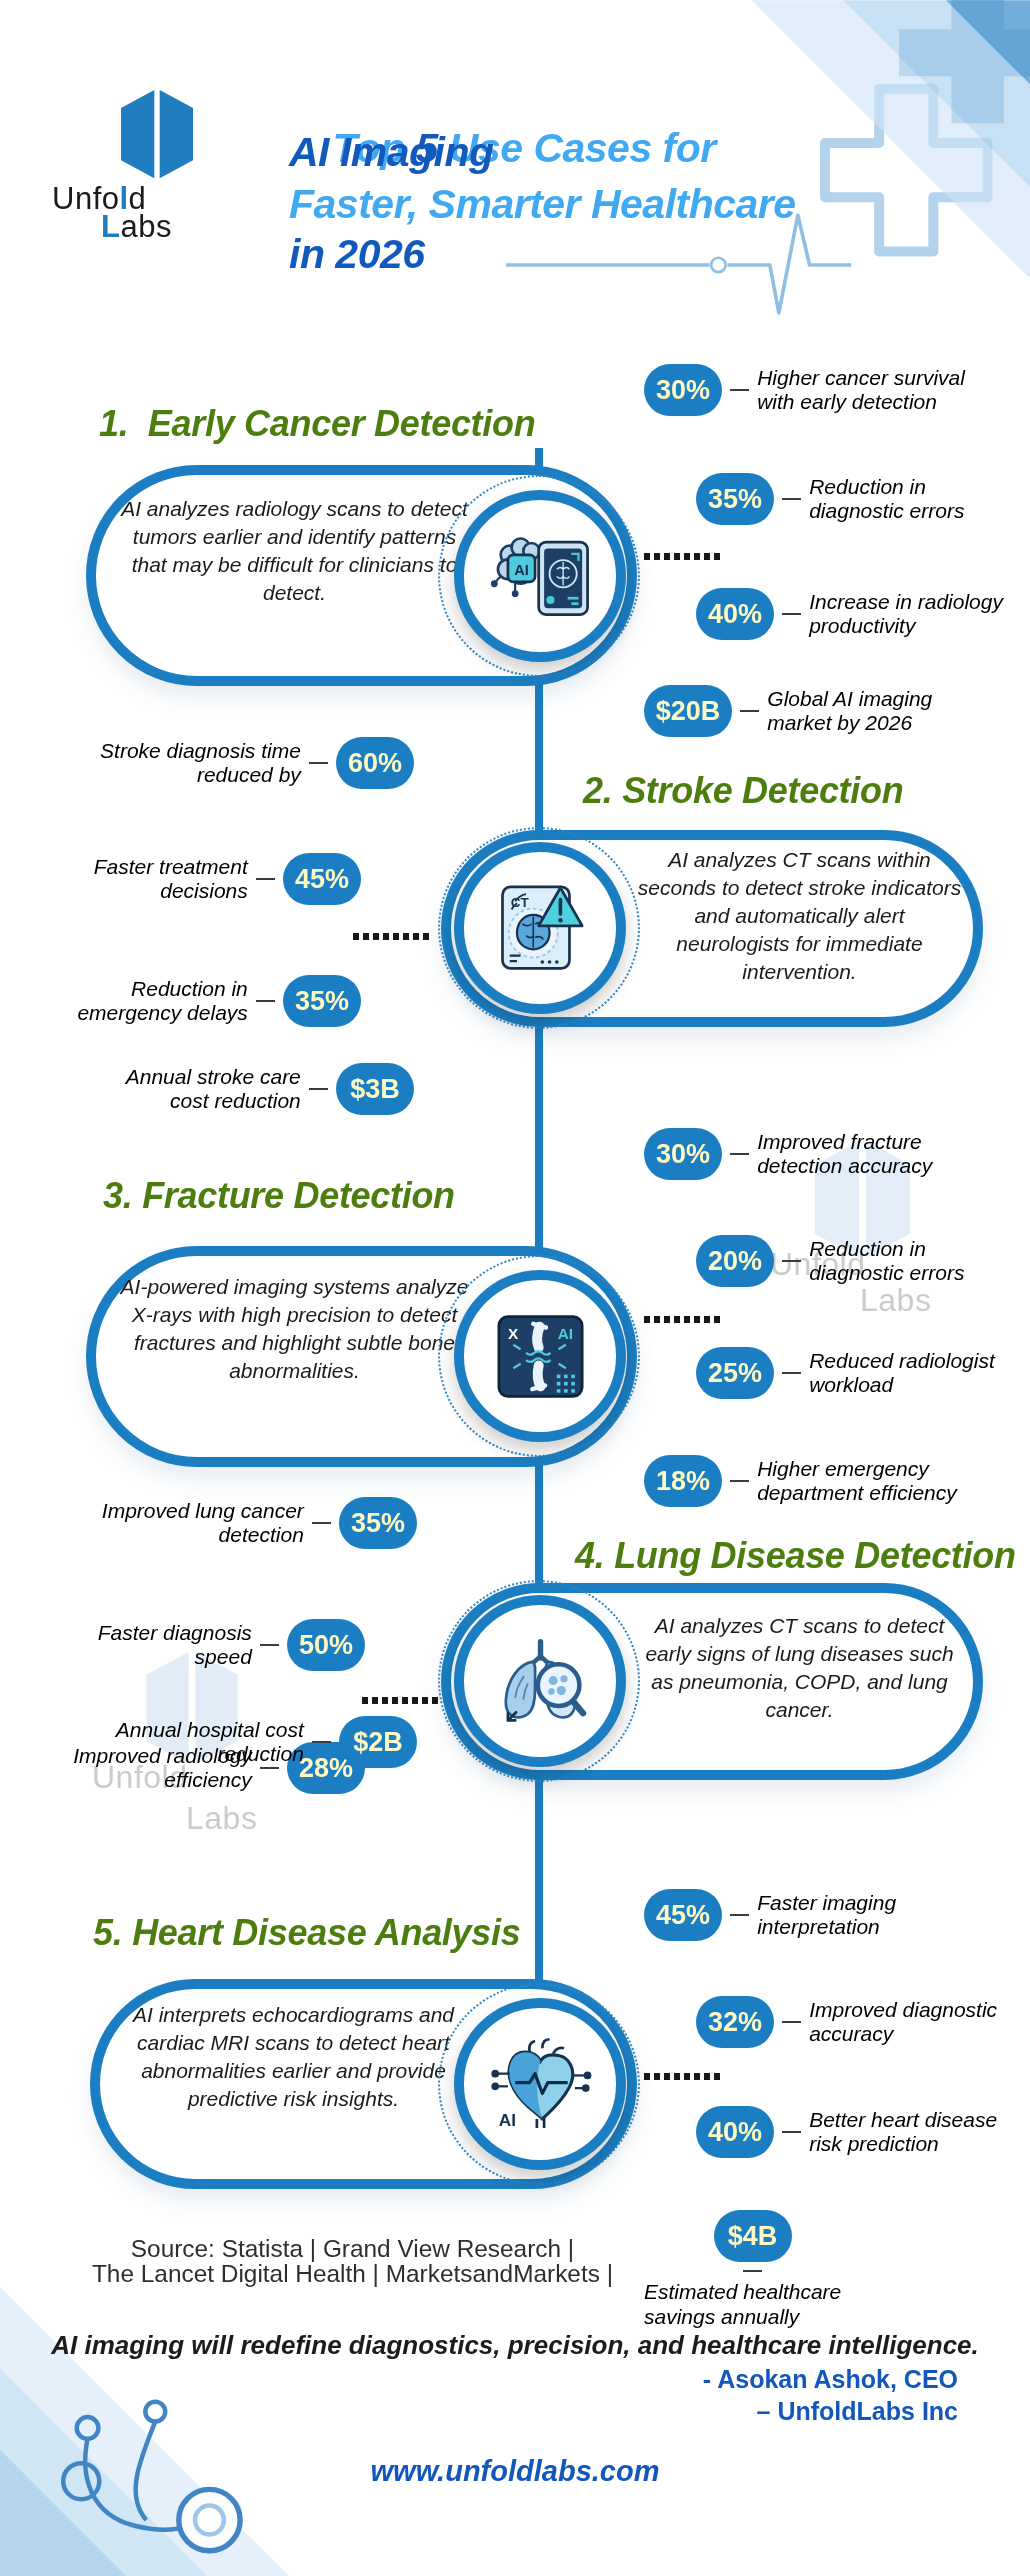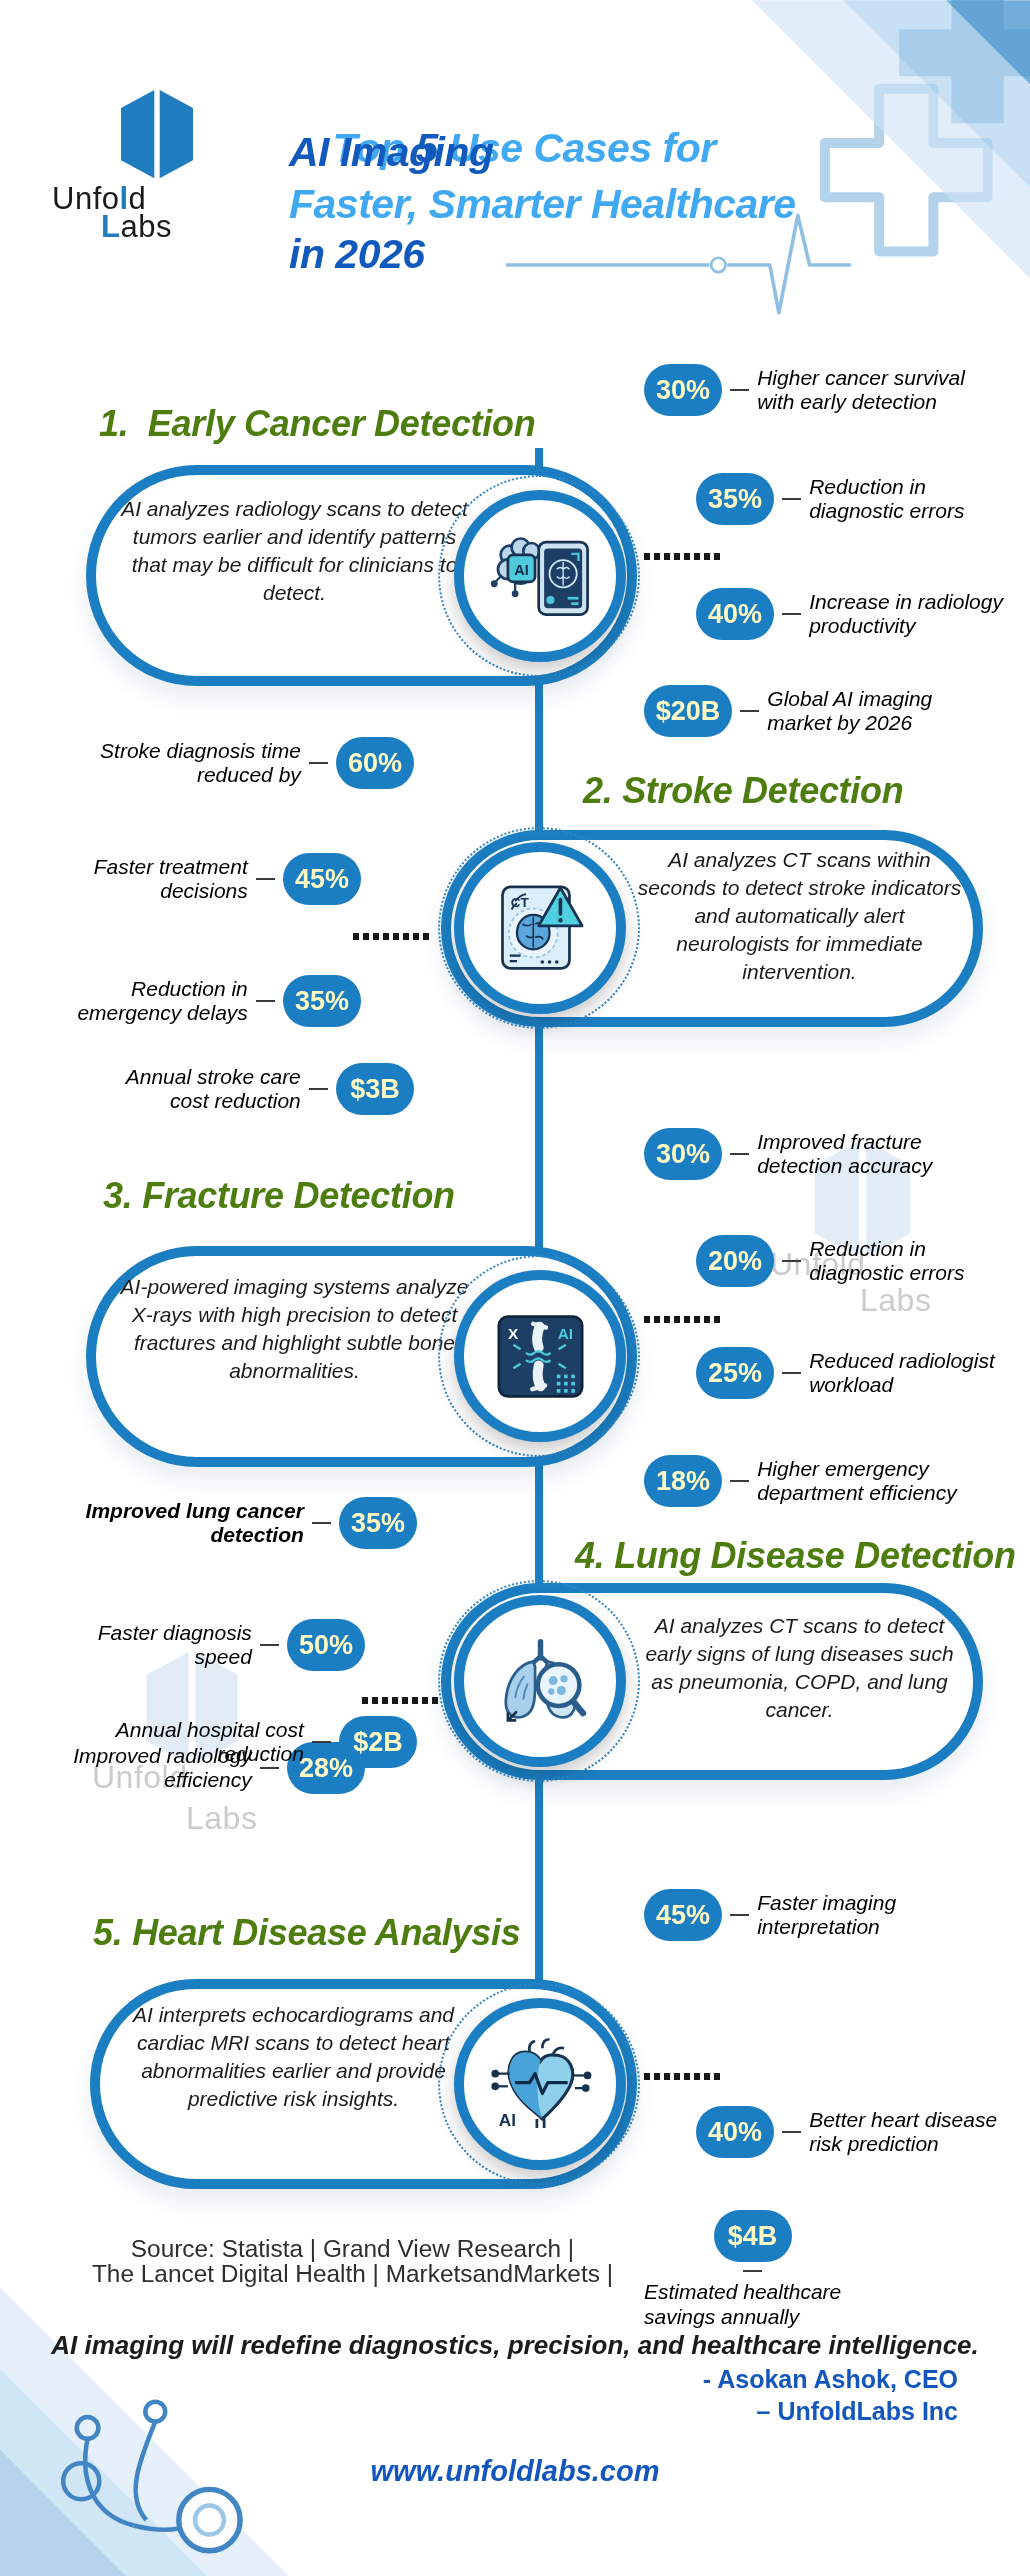--- a/index.html
+++ b/index.html
@@ -297,21 +297,21 @@
         <circle cx="84" cy="55" r="4" fill="#7db8e0"></circle>
       <circle cx="81" cy="68" r="5" fill="#7db8e0"></circle>
         <circle cx="70" cy="69" r="3.5" fill="#7db8e0"></circle>
       <line x1="94" y1="80" x2="105" y2="93" stroke="#2b5d8c" stroke-width="7" stroke-linecap="round"></line>
       <path d="M31,92 l-9,9 M22,93 v8 h8" stroke="#16324f" stroke-width="3" fill="none" stroke-linecap="round"></path>
     </svg>
   </div>
   <div class="dots" style="left:362px;top:1697px;"></div>
 
   <div class="stat-row leftcol" style="right:613px;top:1497px;">
-    <div class="stat-label" style="max-width:235px;font-weight:bold;">Improved lung cancer detection</div>
+    <div class="stat-label" style="max-width:235px;">Improved lung cancer detection</div>
     <div class="dash"></div>
     <div class="badge">35%</div>
   </div>
   <div class="stat-row leftcol" style="right:665px;top:1619px;">
     <div class="stat-label" style="max-width:181px;">Faster diagnosis speed</div>
     <div class="dash"></div>
     <div class="badge">50%</div>
   </div>
   <div class="stat-row leftcol" style="right:665px;top:1742px;align-items:center;">
     <div class="stat-label" style="max-width:212px;">Improved radiology efficiency</div>
@@ -348,20 +348,25 @@
       <path d="M54,96 v10 M62,95 v11" stroke="#16324f" stroke-width="3"></path>
     </svg>
   </div>
   <div class="dots" style="left:644px;top:2073px;"></div>
 
   <div class="stat-row rightcol" style="left:644px;top:1889px;">
     <div class="badge">45%</div>
     <div class="dash"></div>
     <div class="stat-label" style="max-width:181px;">Faster imaging interpretation</div>
   </div>
+  <div class="stat-row rightcol" style="left:696px;top:1996px;">
+    <div class="badge">32%</div>
+    <div class="dash"></div>
+    <div class="stat-label" style="max-width:217px;">Improved diagnostic accuracy</div>
+  </div>
   <div class="stat-row rightcol" style="left:696px;top:2106px;">
     <div class="badge">40%</div>
     <div class="dash"></div>
     <div class="stat-label" style="max-width:212px;">Better heart disease risk prediction</div>
   </div>
   <div class="stat-row rightcol" style="left:644px;top:2210px;flex-direction:column;">
     <div class="badge">$4B</div>
     <div class="dash"></div>
     <div class="stat-label" style="max-width:217px;">Estimated healthcare savings annually</div>
   </div>

